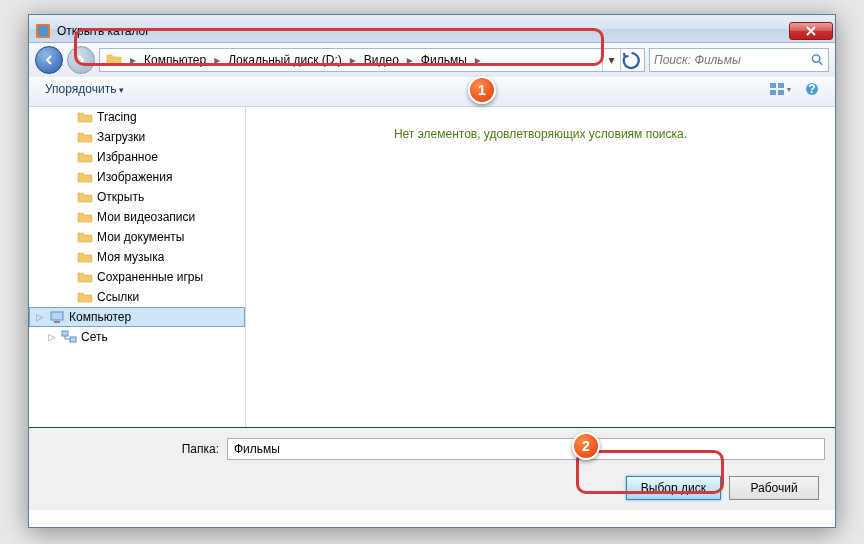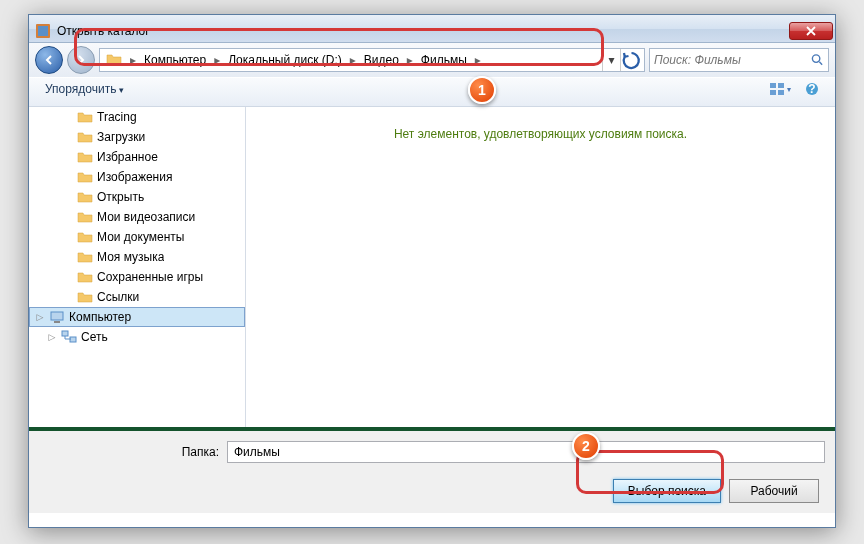--- a/index.html
+++ b/index.html
@@ -49,21 +49,21 @@
 .tree-item.selected { background: #cde6f7; border: 1px solid #7da2ce; padding: 1px 5px; }
 .tree-expand { width: 10px; height: 10px; color: #888; display: flex; align-items: center; justify-content: center; font-size: 9px; }
 .tree-icon { width: 16px; height: 16px; }
 .tree-label { overflow: hidden; text-overflow: ellipsis; }
 .indent-1 { padding-left: 18px; }
 .indent-2 { padding-left: 34px; }
 
 .filelist { flex: 1; background: #fff; display: flex; justify-content: center; padding-top: 20px; }
 .empty-msg { color: #4d7c0f; }
 
-.footer { border-top: 4px solid #14532d; padding: 10px; background: #f0f0f0; }
+.footer { border-top: 1px solid #14532d; padding: 10px; background: #f0f0f0; }
 .folder-row { display: flex; align-items: center; gap: 8px; margin-bottom: 16px; }
 .folder-label { width: 180px; text-align: right; }
 .folder-input { flex: 1; height: 22px; border: 1px solid #abadb3; padding: 0 6px; background: #fff; }
 .btn-row { display: flex; justify-content: flex-end; gap: 8px; padding-right: 6px; }
 .btn { min-width: 90px; height: 24px; border: 1px solid #8a8a8a; background: linear-gradient(to bottom, #f4f4f4, #e0e0e0); cursor: pointer; padding: 0 14px; }
 .btn.primary { border: 1px solid #3c7fb1; background: linear-gradient(to bottom, #eaf6fd, #a7d9f5); box-shadow: 0 0 3px #6dbdf0; }
 
 .folder-svg { fill: #f5c869; stroke: #d4a23a; stroke-width: 0.5; }
 </style>
 </head>
@@ -240,21 +240,21 @@
       <span class="empty-msg">Нет элементов, удовлетворяющих условиям поиска.</span>
     </div>
   </div>
 
   <div class="footer">
     <div class="folder-row">
       <span class="folder-label">Папка:</span>
       <input class="folder-input" value="Фильмы" style="">
     </div>
     <div class="btn-row">
-      <button class="btn primary">Выбор поиска</button>
+      <button class="btn primary">Выбор диск</button>
       <button class="btn">Рабочий</button>
     </div>
   </div>
 
 </div>
 
 <div class="highlight-red hl1"></div>
 <div class="highlight-red hl2"></div>
 <div class="badge b1">1</div>
 <div class="badge b2">2</div>

